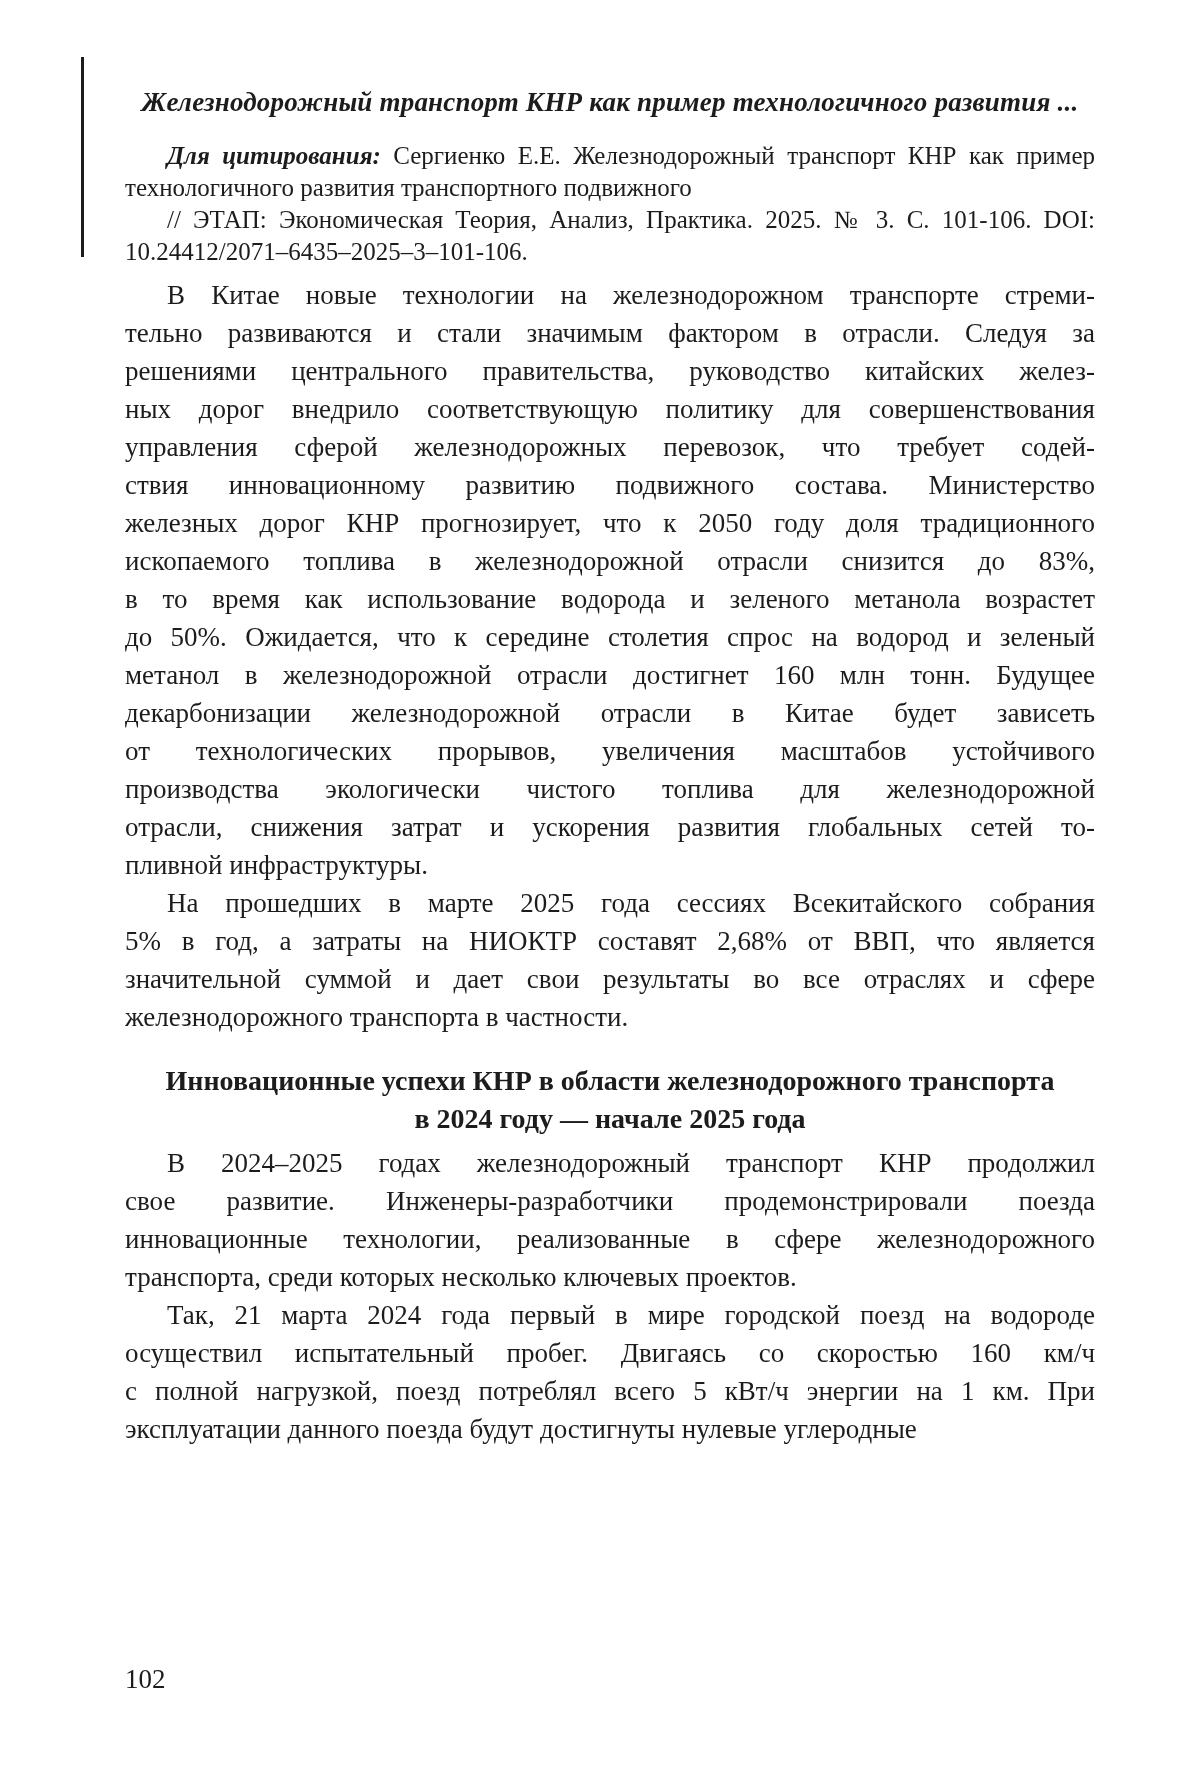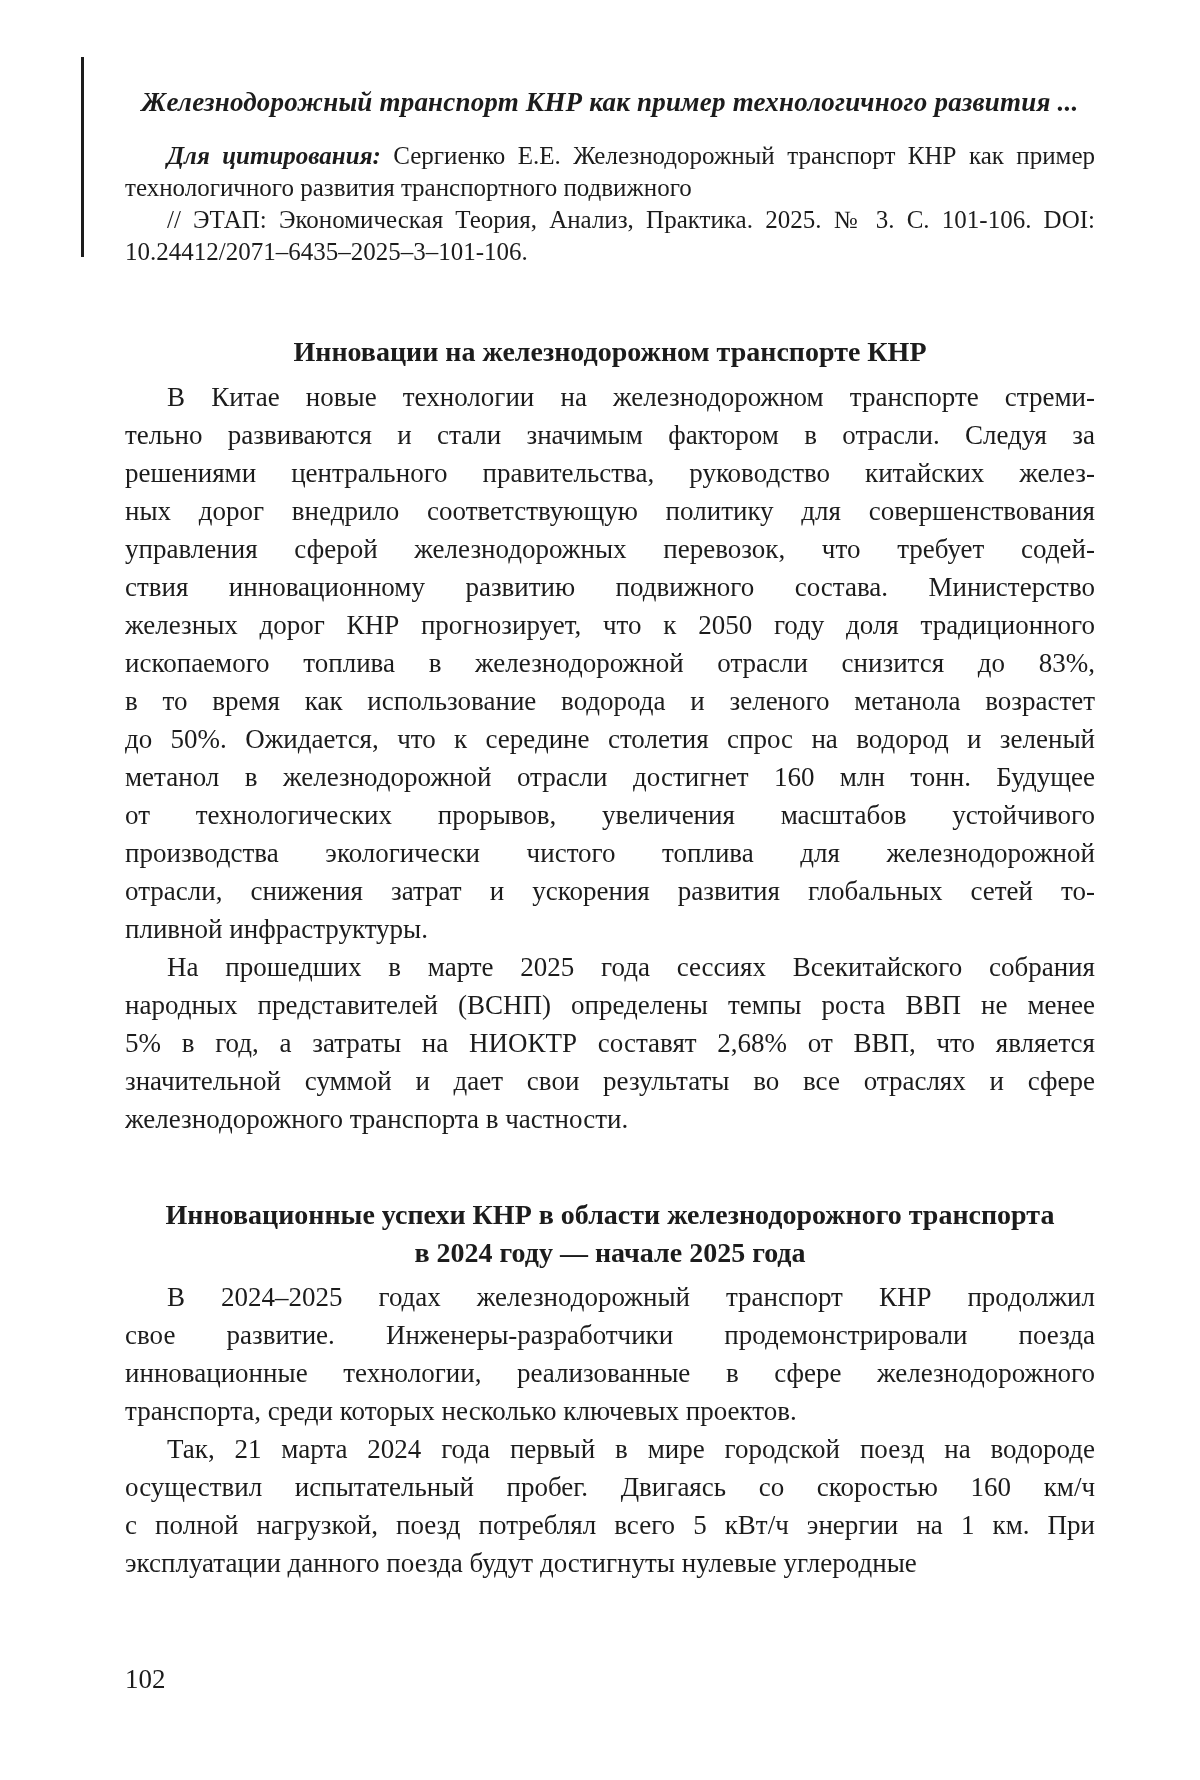--- a/index.html
+++ b/index.html
@@ -38,21 +38,21 @@
   }
   .cite .bi { font-weight: bold; font-style: italic; }
   .h1 {
     margin-top: 66px;
     text-align: center;
     font-weight: bold;
     font-size: 28px;
     line-height: 36px;
   }
   .h2 {
-    margin-top: 58px;
+    margin-top: 26px;
     text-align: center;
     font-weight: bold;
     font-size: 28px;
     line-height: 38px;
   }
   .para {
     font-size: 27px;
     line-height: 38px;
   }
   .p1 { margin-top: 8px; }
@@ -83,43 +83,42 @@
 
   <div class="cite">
     <div class="tline indent">
       <span class="bi">Для цитирования:</span><span> Сергиенко Е.Е. Железнодорожный транспорт КНР как пример</span>
     </div>
     <div class="tline last">технологичного развития транспортного подвижного</div>
     <div class="tline indent">// ЭТАП: Экономическая Теория, Анализ, Практика. 2025. № 3. С. 101-106. DOI:</div>
     <div class="tline last">10.24412/2071–6435–2025–3–101-106.</div>
   </div>
 
-  <div class="h1">Инновации на железнодорожном транспорте КНР</div>
 
   <div class="para p1">
       <div class="tline indent">В Китае новые технологии на железнодорожном транспорте стреми-</div>
       <div class="tline">тельно развиваются и стали значимым фактором в отрасли. Следуя за</div>
       <div class="tline">решениями центрального правительства, руководство китайских желез-</div>
       <div class="tline">ных дорог внедрило соответствующую политику для совершенствования</div>
       <div class="tline">управления сферой железнодорожных перевозок, что требует содей-</div>
       <div class="tline">ствия инновационному развитию подвижного состава. Министерство</div>
       <div class="tline">железных дорог КНР прогнозирует, что к 2050 году доля традиционного</div>
       <div class="tline">ископаемого топлива в железнодорожной отрасли снизится до 83%,</div>
       <div class="tline">в то время как использование водорода и зеленого метанола возрастет</div>
       <div class="tline">до 50%. Ожидается, что к середине столетия спрос на водород и зеленый</div>
       <div class="tline">метанол в железнодорожной отрасли достигнет 160 млн тонн. Будущее</div>
+      <div class="tline">декарбонизации железнодорожной отрасли в Китае будет зависеть</div>
       <div class="tline">от технологических прорывов, увеличения масштабов устойчивого</div>
       <div class="tline">производства экологически чистого топлива для железнодорожной</div>
       <div class="tline">отрасли, снижения затрат и ускорения развития глобальных сетей то-</div>
       <div class="tline last">пливной инфраструктуры.</div>
     </div>
 
   <div class="para">
       <div class="tline indent">На прошедших в марте 2025 года сессиях Всекитайского собрания</div>
-      <div class="tline">народных представителей (ВСНП) определены темпы роста ВВП не менее</div>
       <div class="tline">5% в год, а затраты на НИОКТР составят 2,68% от ВВП, что является</div>
       <div class="tline">значительной суммой и дает свои результаты во все отраслях и сфере</div>
       <div class="tline last">железнодорожного транспорта в частности.</div>
     </div>
 
   <div class="h2">
     <div>Инновационные успехи КНР в области железнодорожного транспорта</div>
     <div>в 2024 году — начале 2025 года</div>
   </div>
 

